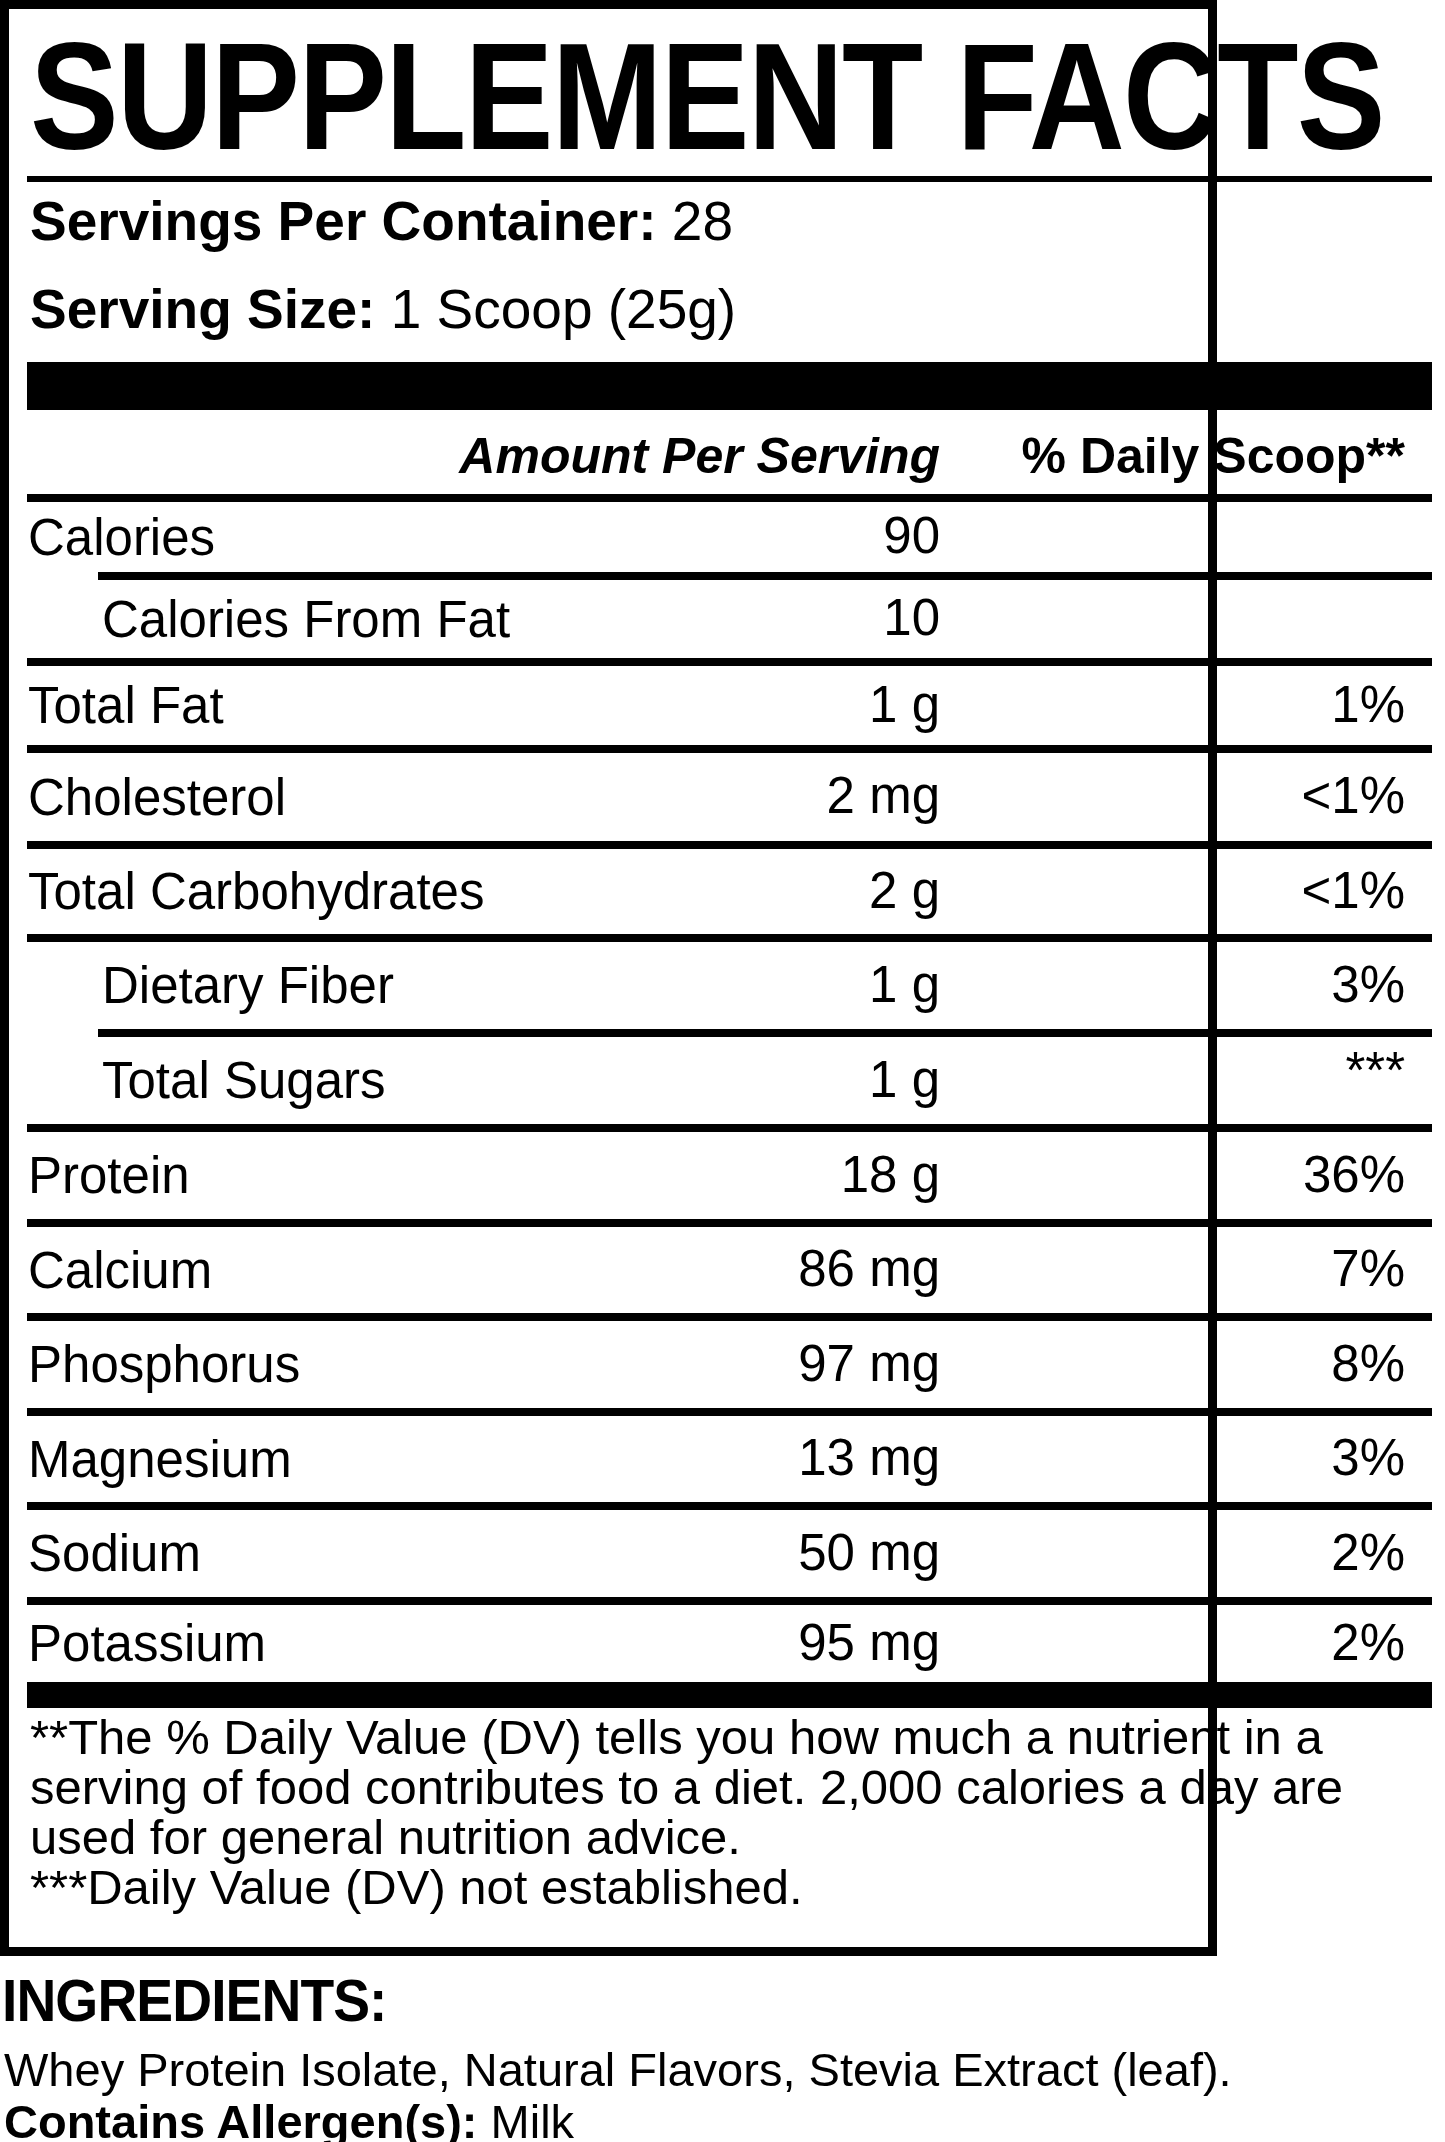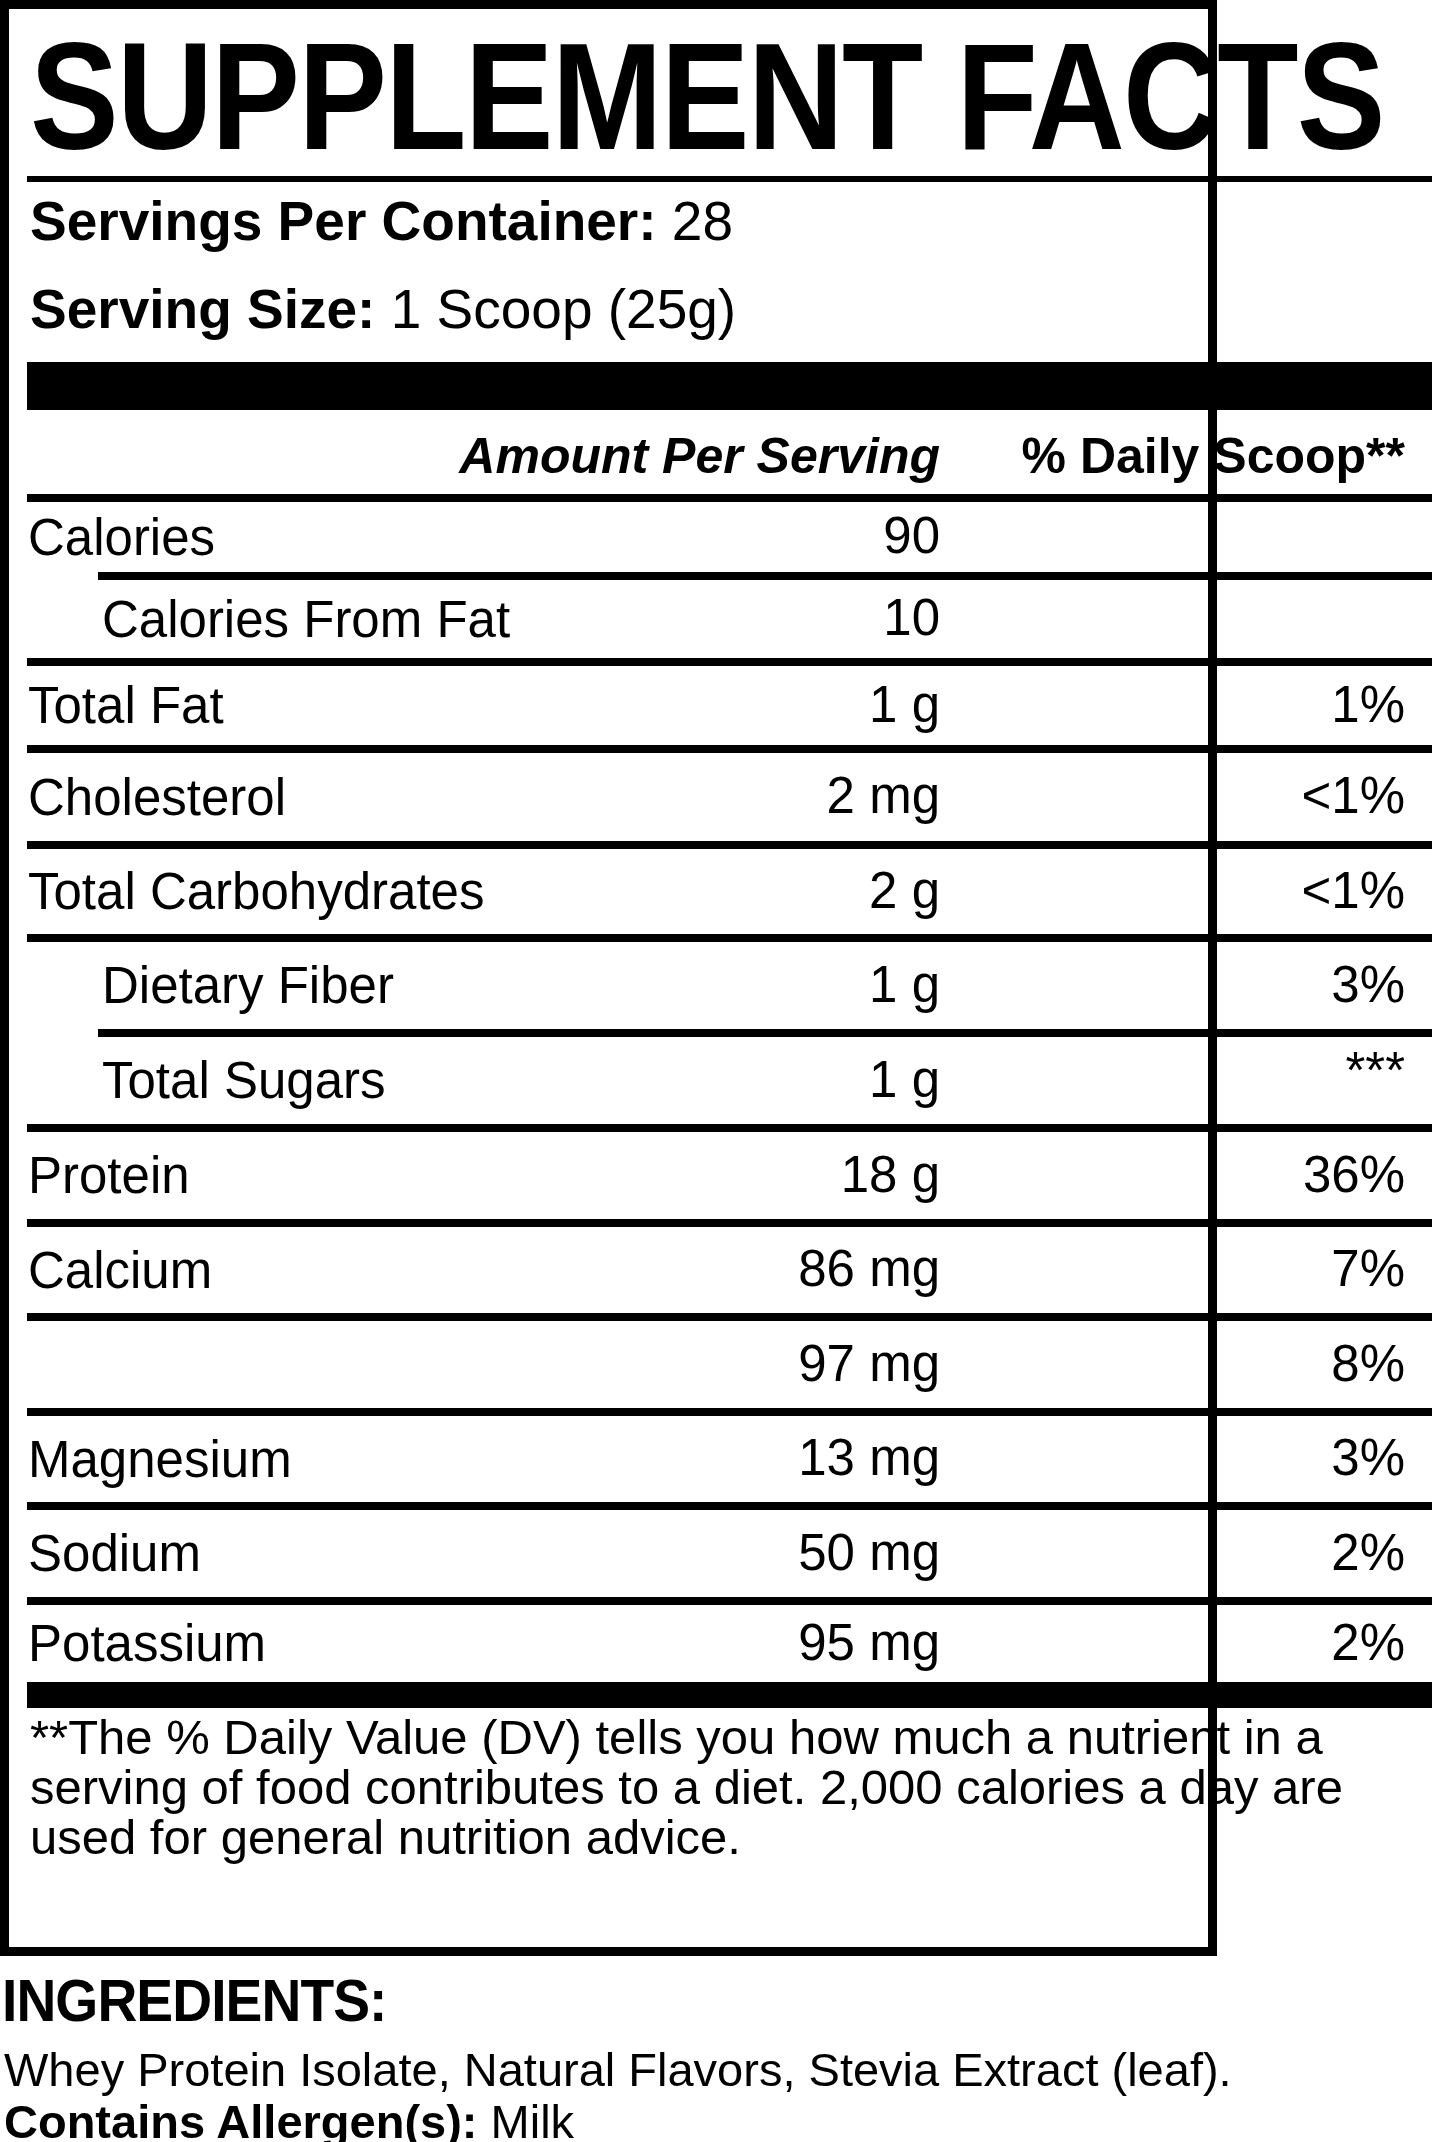--- a/index.html
+++ b/index.html
@@ -133,20 +133,21 @@
         <span class="dv">36%</span>
       </div>
 
       <div class="row h94">
         <span class="lbl">Calcium</span>
         <span class="amt">86 mg</span>
         <span class="dv">7%</span>
       </div>
 
       <div class="row h95">
+        <span class="lbl">Phosphorus</span>
         <span class="amt">97 mg</span>
         <span class="dv">8%</span>
       </div>
 
       <div class="row h94">
         <span class="lbl">Magnesium</span>
         <span class="amt">13 mg</span>
         <span class="dv">3%</span>
       </div>
 
@@ -161,20 +162,21 @@
         <span class="amt">95 mg</span>
         <span class="dv">2%</span>
       </div>
 
     </div>
 
     <div class="bar bar-2"></div>
 
     <div class="foot">
       <div>**The % Daily Value (DV) tells you how much a nutrient in a serving of food contributes to a diet. 2,000 calories a day are used for general nutrition advice.</div>
+      <div>***Daily Value (DV) not established.</div>
     </div>
 
   </div>
 
   <div class="ingredients">
     <div class="ing-head">INGREDIENTS:</div>
     <div class="ing-body">Whey Protein Isolate, Natural Flavors, Stevia Extract (leaf).</div>
     <div class="allergen"><span class="b">Contains Allergen(s):</span>&nbsp;<span>Milk</span></div>
   </div>
 

